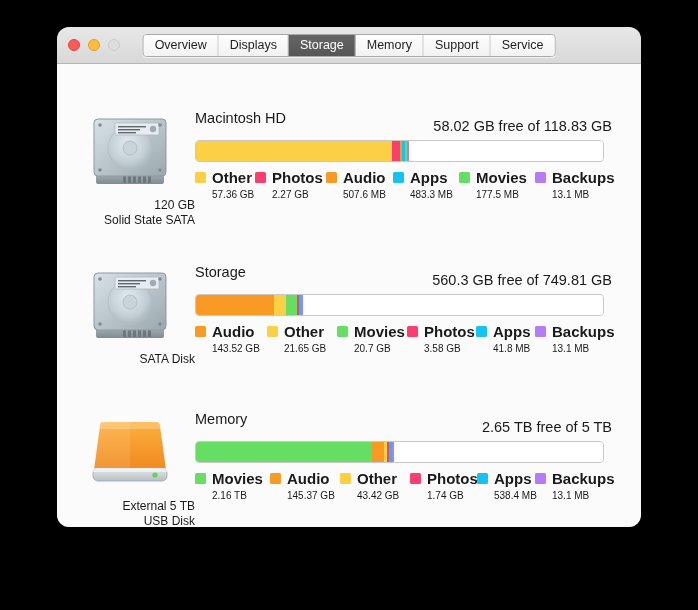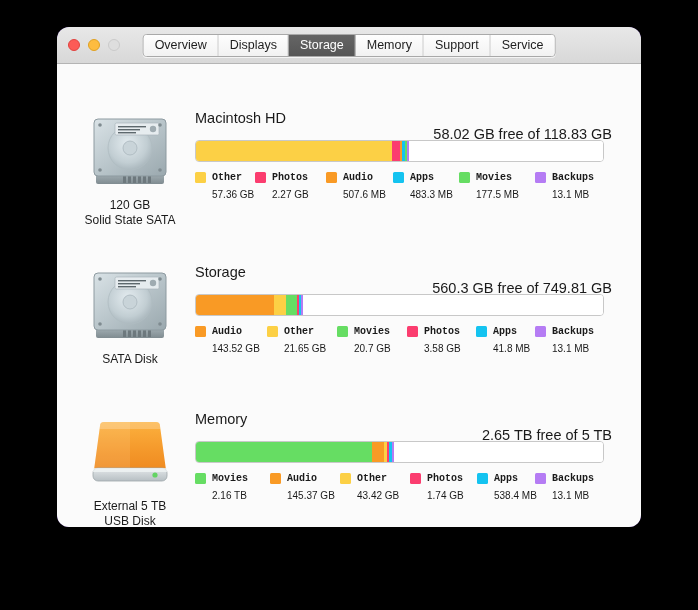--- a/index.html
+++ b/index.html
@@ -68,37 +68,37 @@
   }
   .vol-row.r0 { top: 46px; }
   .vol-row.r1 { top: 200px; }
   .vol-row.r2 { top: 347px; }
 
   
   .iconcol {
     position: absolute;
     left: 8px; top: 0;
     width: 130px;
-    text-align: center;
+    text-align: right;
   }
   .icon-wrap { height: 85px; display: flex; align-items: center; justify-content: center; }
   .dev-label {
     font-size: 12px; color: #1a1a1a; line-height: 15px;
     margin-top: 3px;
   }
 
   
   .detail { position: absolute; left: 138px; top: 0; width: 418px; }
   .det-head { position: relative; height: 22px; }
   .vol-name {
     position: absolute; left: 0; top: 0;
     font-size: 14.5px; color: #1a1a1a;
   }
   .vol-free {
-    position: absolute; right: 1px; top: 16px;
+    position: absolute; right: 1px; top: 8px;
     font-size: 14.5px; color: #1a1a1a;
   }
   .bar {
     position: relative;
     margin-top: 8px;
     width: 409px; height: 22px;
     background: #ffffff;
     border: 1px solid #c8c8c8;
     border-radius: 4px;
     overflow: hidden;
@@ -107,22 +107,22 @@
   .seg { height: 100%; }
 
   .legend { margin-top: 9px; position: relative; height: 32px; }
   .leg-item { position: absolute; top: 0; }
   .leg-top { display: flex; align-items: center; height: 13px; }
   .swatch {
     width: 11px; height: 11px; border-radius: 1.5px;
     margin-right: 6px; flex: none;
   }
   .leg-name {
-    font-size: 10px; font-weight: bold; color: #1a1a1a;
-    white-space: nowrap; line-height: 1; font-family: Liberation Mono, monospace;
+    font-size: 15px; font-weight: bold; color: #1a1a1a;
+    white-space: nowrap; line-height: 1;
   }
   .leg-val {
     margin-top: 6px; margin-left: 17px;
     font-size: 10px; color: #1a1a1a;
     white-space: nowrap; line-height: 1;
   }
 </style>
 </head>
 <body>
 

